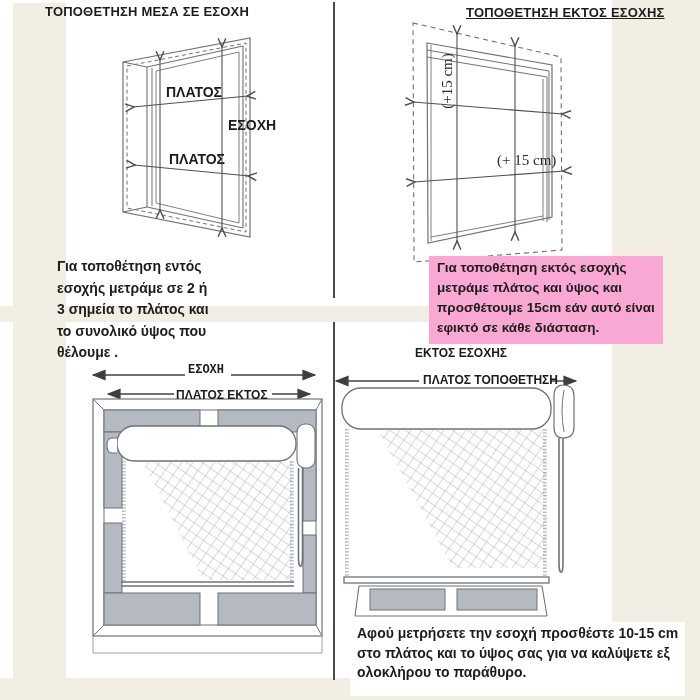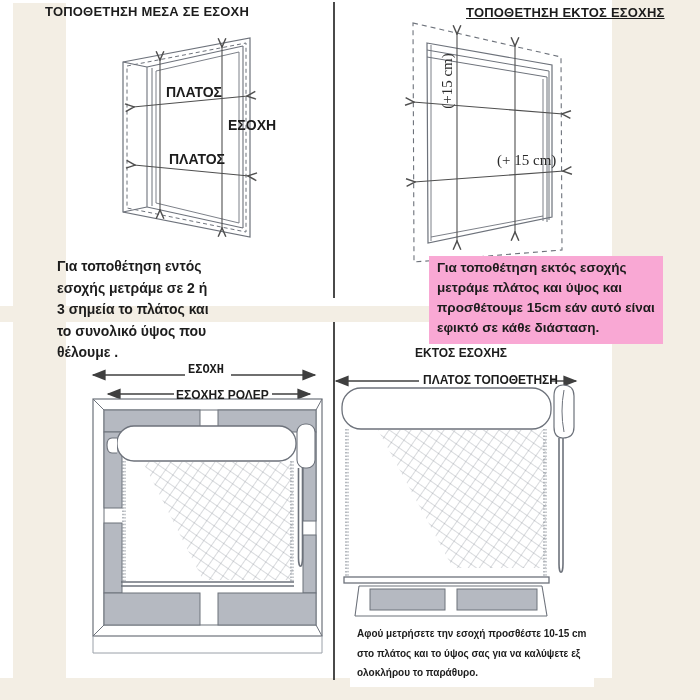--- a/index.html
+++ b/index.html
@@ -99,21 +99,21 @@
 <div class="abs serif-label" style="left:497px;top:152px;">
   <span>(+ </span><span style="font-weight:normal;">15</span><span> cm)</span>
 </div>
 
 <div class="abs caption" style="left:429px;top:256px;background:#f9a8d4;padding:2px 8px 6px 8px;">Για  τοποθέτηση εκτός εσοχής
 μετράμε πλάτος και ύψος και
 προσθέτουμε 15cm εάν αυτό είναι
 εφικτό σε κάθε διάσταση.</div>
 
 <div class="abs dimlabel-sm" style="left:188px;top:363px;font-family:Liberation Mono, monospace;">ΕΣΟΧΗ</div>
-<div class="abs dimlabel-sm" style="left:176px;top:388px;">ΕΣΟΧΗΣ ΡΟΛΕΡ</div>
+<div class="abs dimlabel-sm" style="left:176px;top:388px;">ΠΛΑΤΟΣ ΕΚΤΟΣ</div>
 
 <svg style="left:88px;top:360px;" width="240" height="300" viewBox="0 0 240 300">
   <defs>
     <marker id="t3" markerWidth="11" markerHeight="9" refX="9" refY="4" orient="auto-start-reverse">
       <path d="M0,0 L10,4 L0,8 Z" fill="#3f3f3f"></path>
     </marker>
     <pattern id="p3" width="9" height="9" patternUnits="userSpaceOnUse" patternTransform="rotate(35)">
       <path d="M0,0 L0,9 M0,0 L9,0" stroke="#8f959d" stroke-width="0.7" fill="none"></path>
     </pattern>
   </defs>
@@ -201,15 +201,15 @@
   <path d="M230,17 Q241,17 241,28 L241,59 Q241,70 230,70 Q221,70 221,59 L221,28 Q221,17 230,17 Z" fill="#ffffff" stroke="#6d727b" stroke-width="1.2"></path>
   <path d="M231,22 Q227,43 231,64" fill="none" stroke="#6d727b" stroke-width="1"></path>
 
   <g stroke="#6d727b" stroke-width="1.6" fill="none">
     <line x1="226" y1="70" x2="226" y2="196"></line>
     <line x1="230" y1="70" x2="230" y2="196"></line>
     <path d="M226,196 C226,207 230,207 230,196"></path>
   </g>
 </svg>
 
-<div class="abs caption" style="left:350px;top:622px;background:#ffffff;padding:2px 7px 4px 7px;font-size:10px;line-height:19.5px;">Αφού μετρήσετε την εσοχή προσθέστε 10-15 cm
+<div class="abs caption" style="left:350px;top:622px;background:#ffffff;padding:2px 7px 13px 7px;font-size:14px;line-height:19.5px;">Αφού μετρήσετε την εσοχή προσθέστε 10-15 cm
 στο πλάτος και το ύψος σας για να καλύψετε εξ
 ολοκλήρου το παράθυρο.</div>
 
 </body></html>

